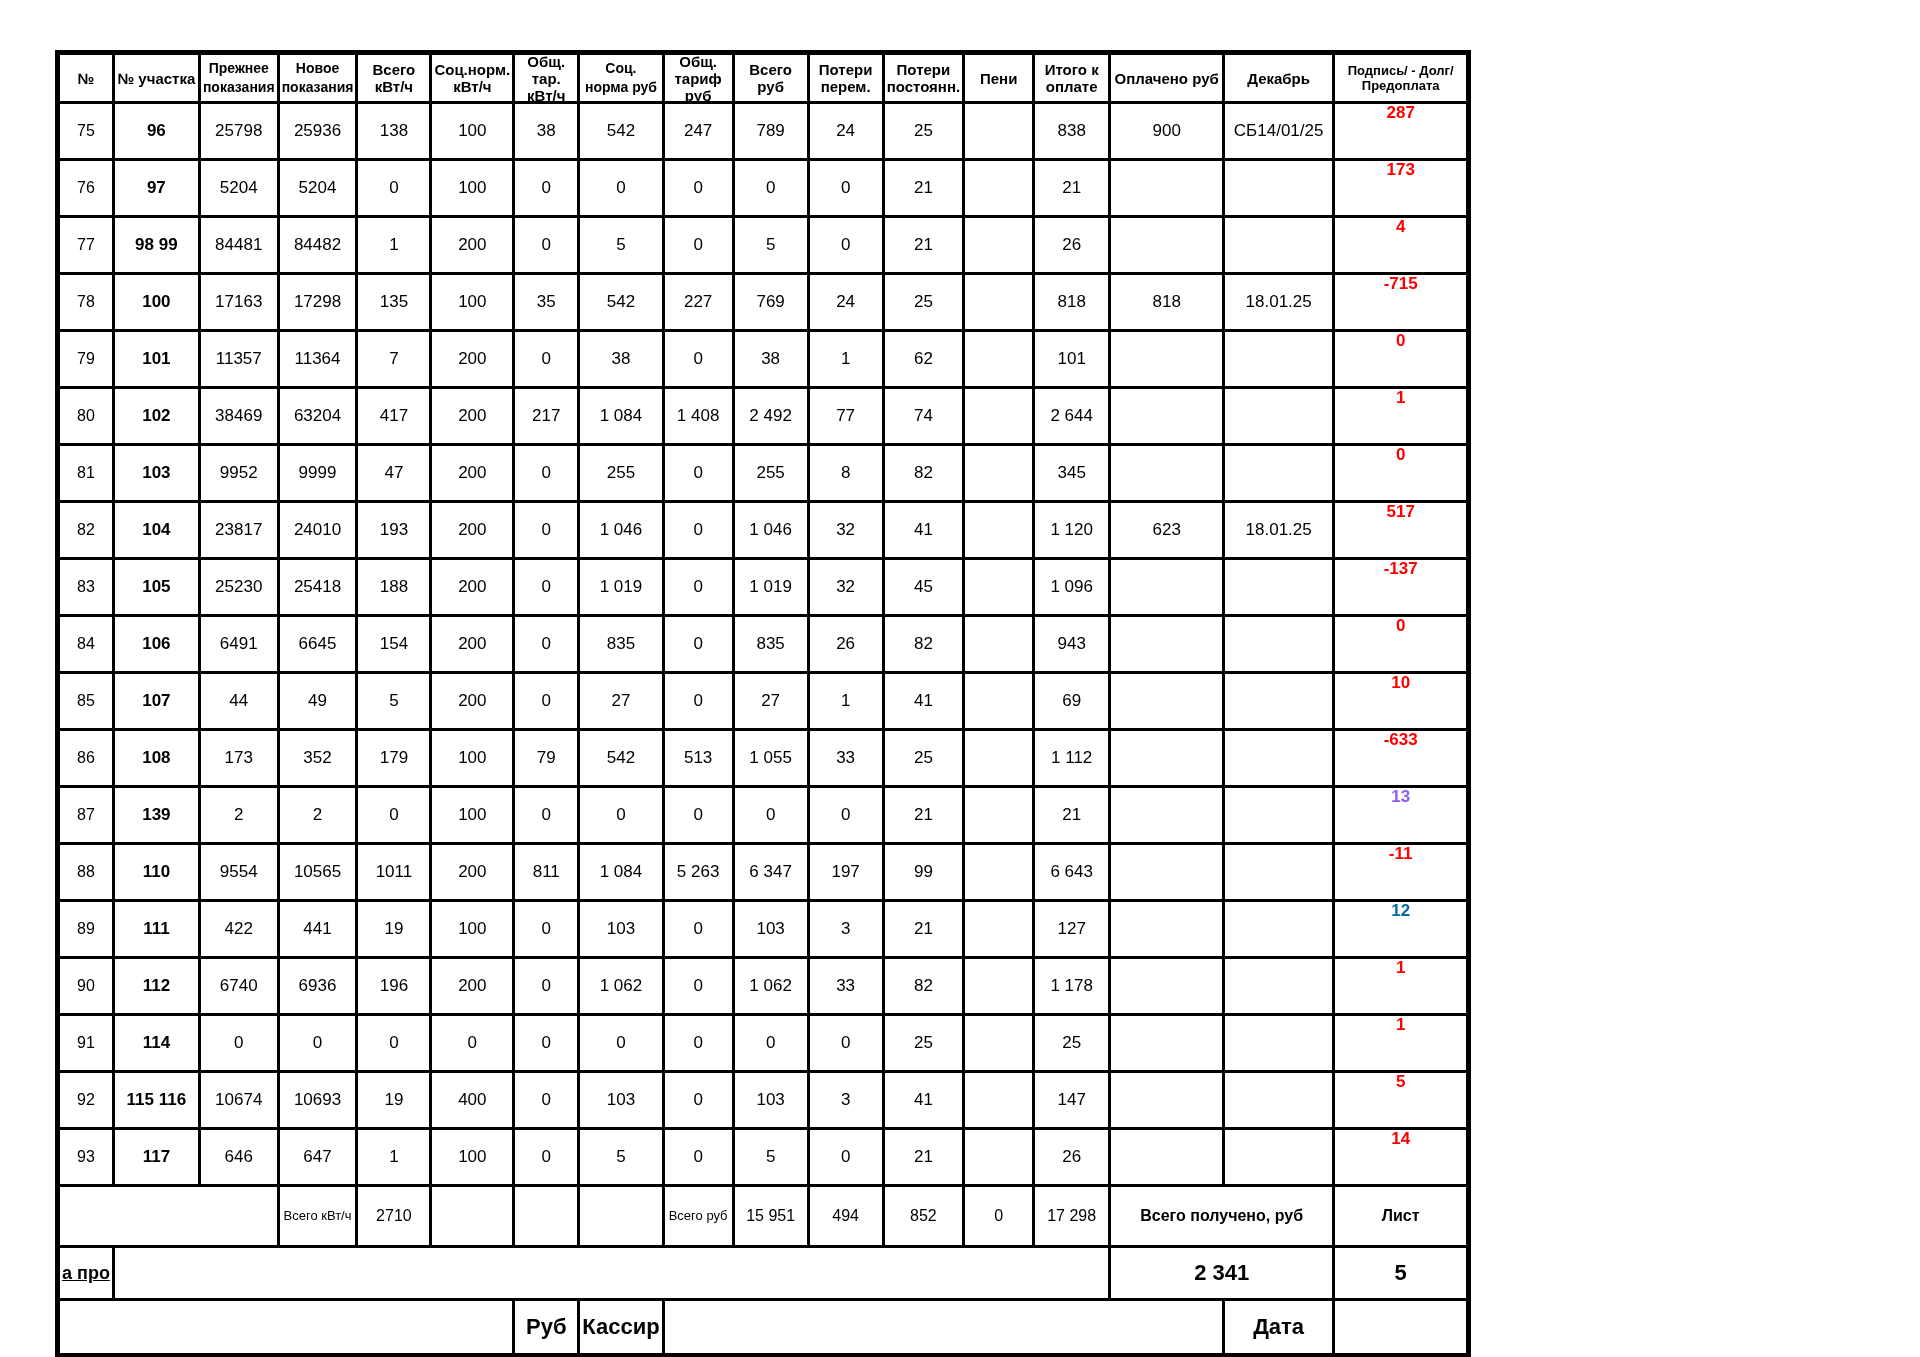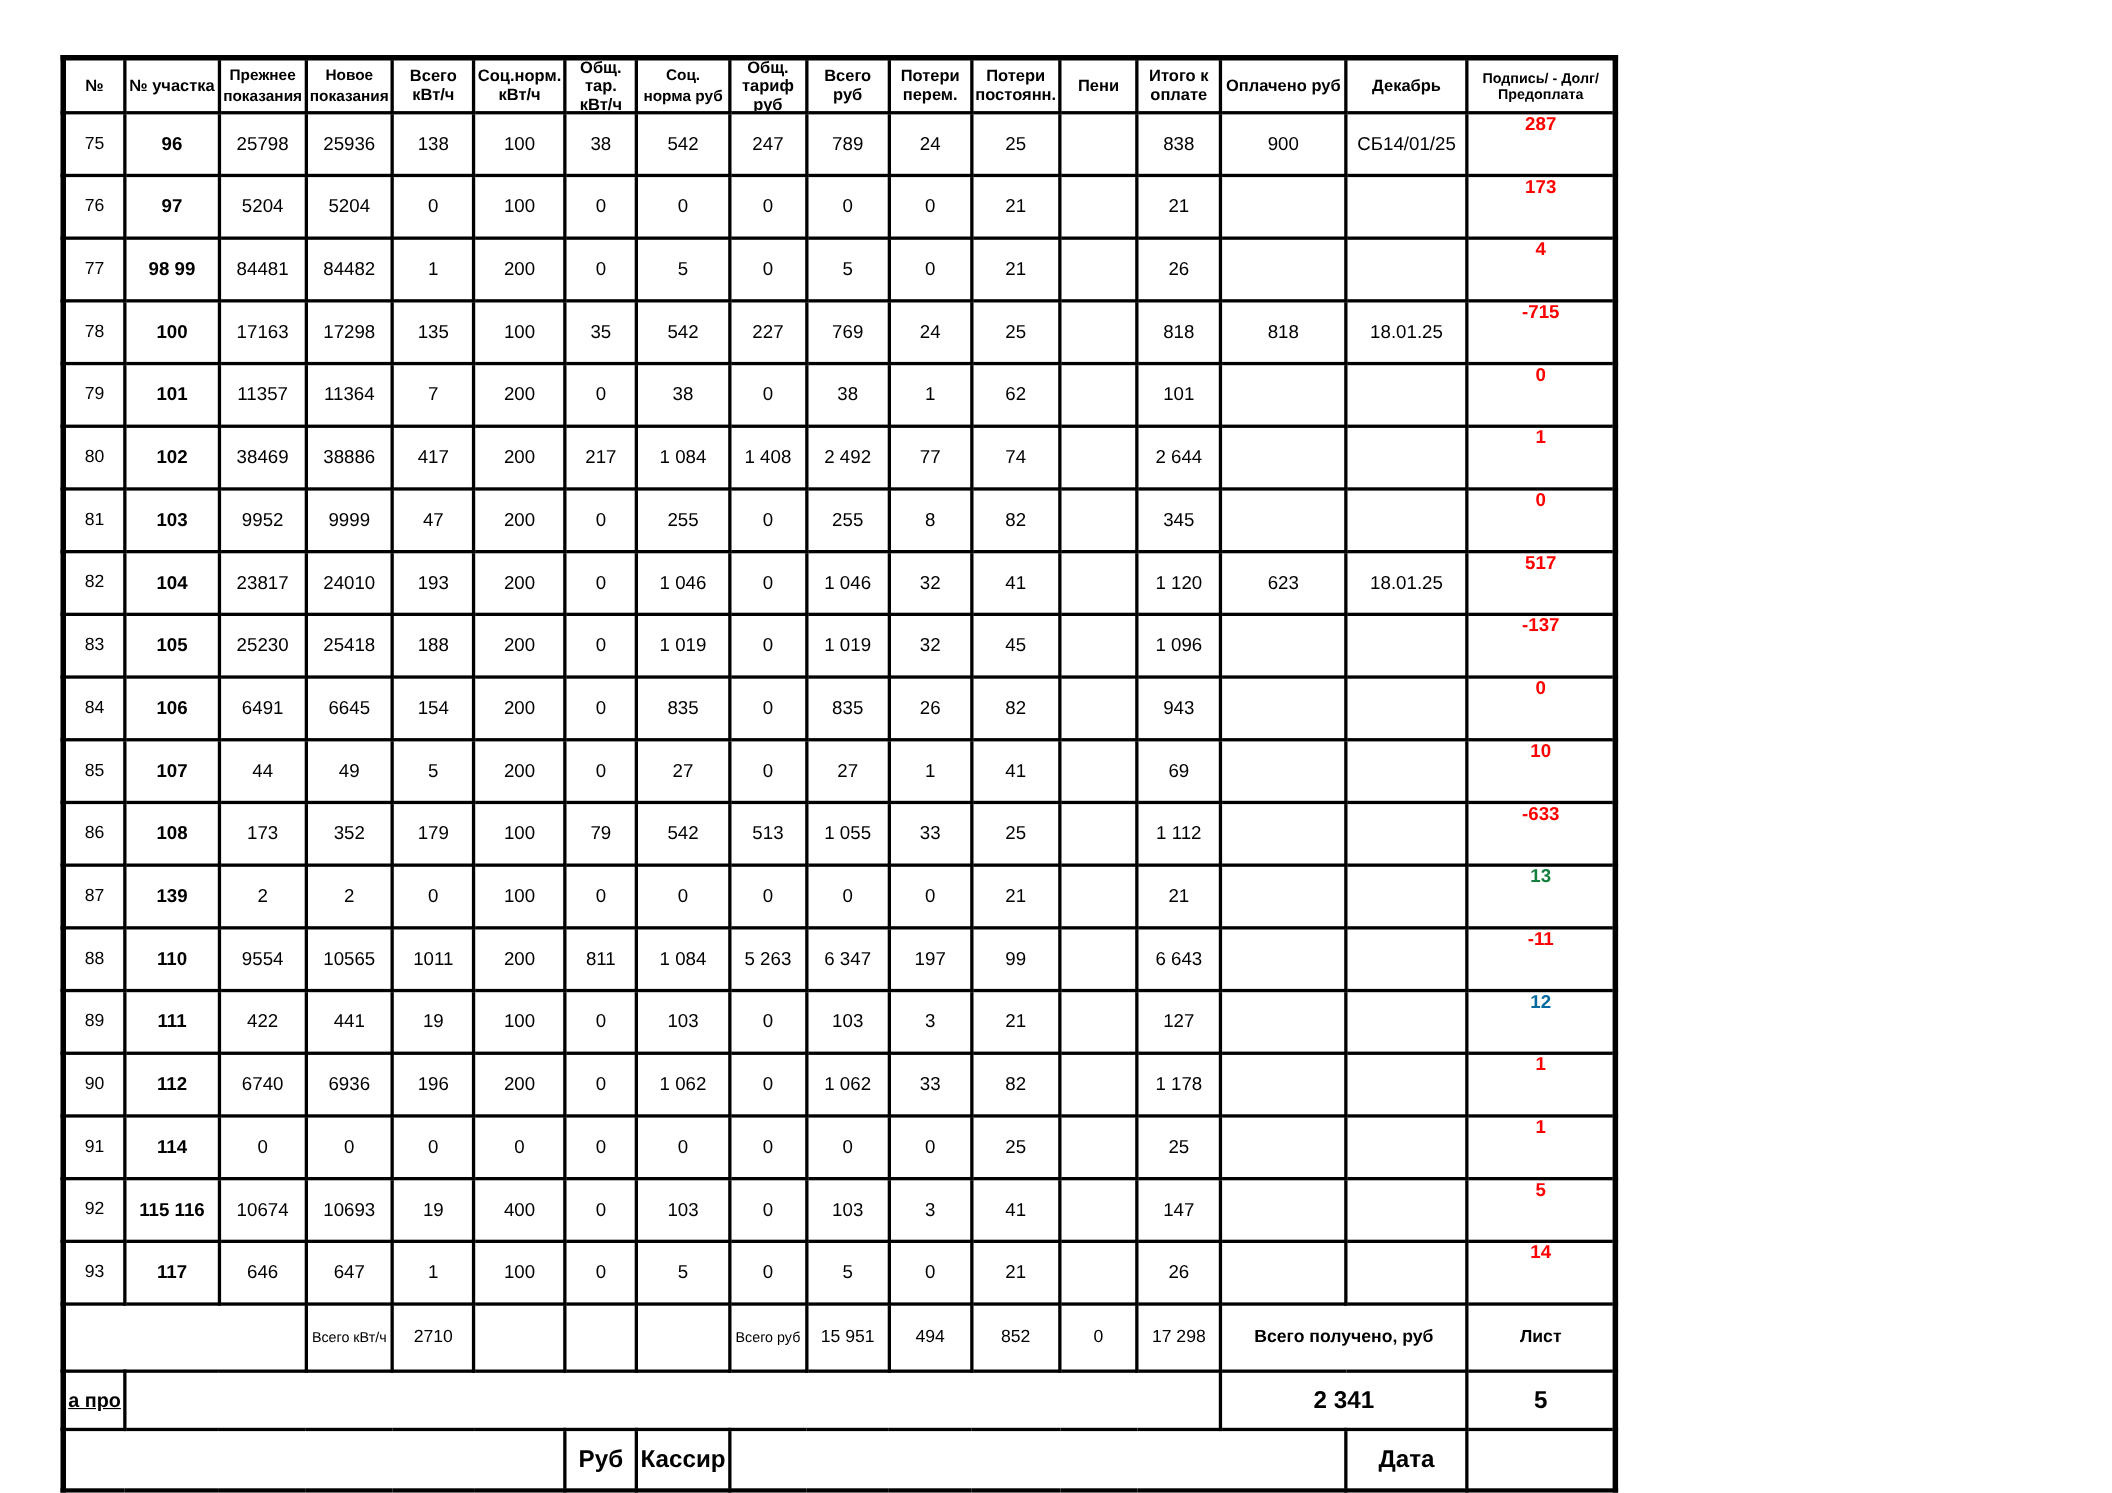--- a/index.html
+++ b/index.html
@@ -260,21 +260,21 @@
             <td></td>
             <td>101</td>
             <td></td>
             <td></td>
             <td class="c-debt" style="color: rgb(255, 0, 0);">0</td>
           </tr>
           <tr>
             <td class="c-num">80</td>
             <td class="c-plot">102</td>
             <td>38469</td>
-            <td>38886</td>
+            <td>63204</td>
             <td>417</td>
             <td>200</td>
             <td>217</td>
             <td>1 084</td>
             <td>1 408</td>
             <td class="hv">2 492</td>
             <td>77</td>
             <td>74</td>
             <td></td>
             <td>2 644</td>
@@ -406,21 +406,21 @@
             <td>0</td>
             <td>0</td>
             <td>0</td>
             <td class="hv">0</td>
             <td>0</td>
             <td>21</td>
             <td></td>
             <td>21</td>
             <td></td>
             <td></td>
-            <td class="c-debt" style="color: #15803d;">13</td>
+            <td class="c-debt" style="color: #8b5cf6;">13</td>
           </tr>
           <tr>
             <td class="c-num">88</td>
             <td class="c-plot">110</td>
             <td>9554</td>
             <td>10565</td>
             <td>1011</td>
             <td>200</td>
             <td>811</td>
             <td>1 084</td>

